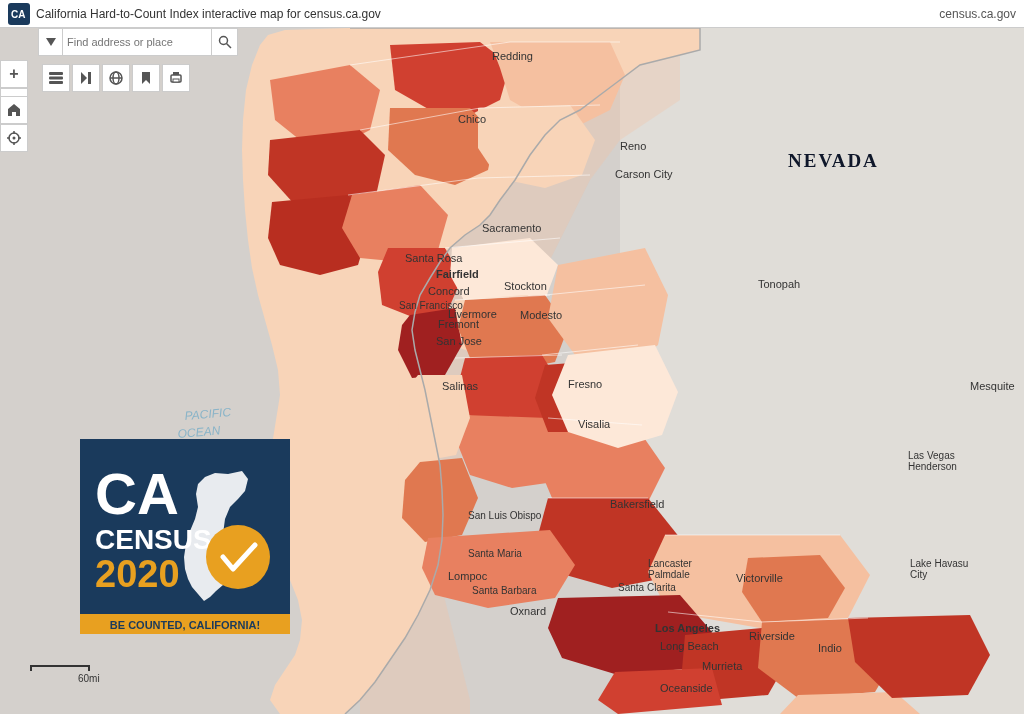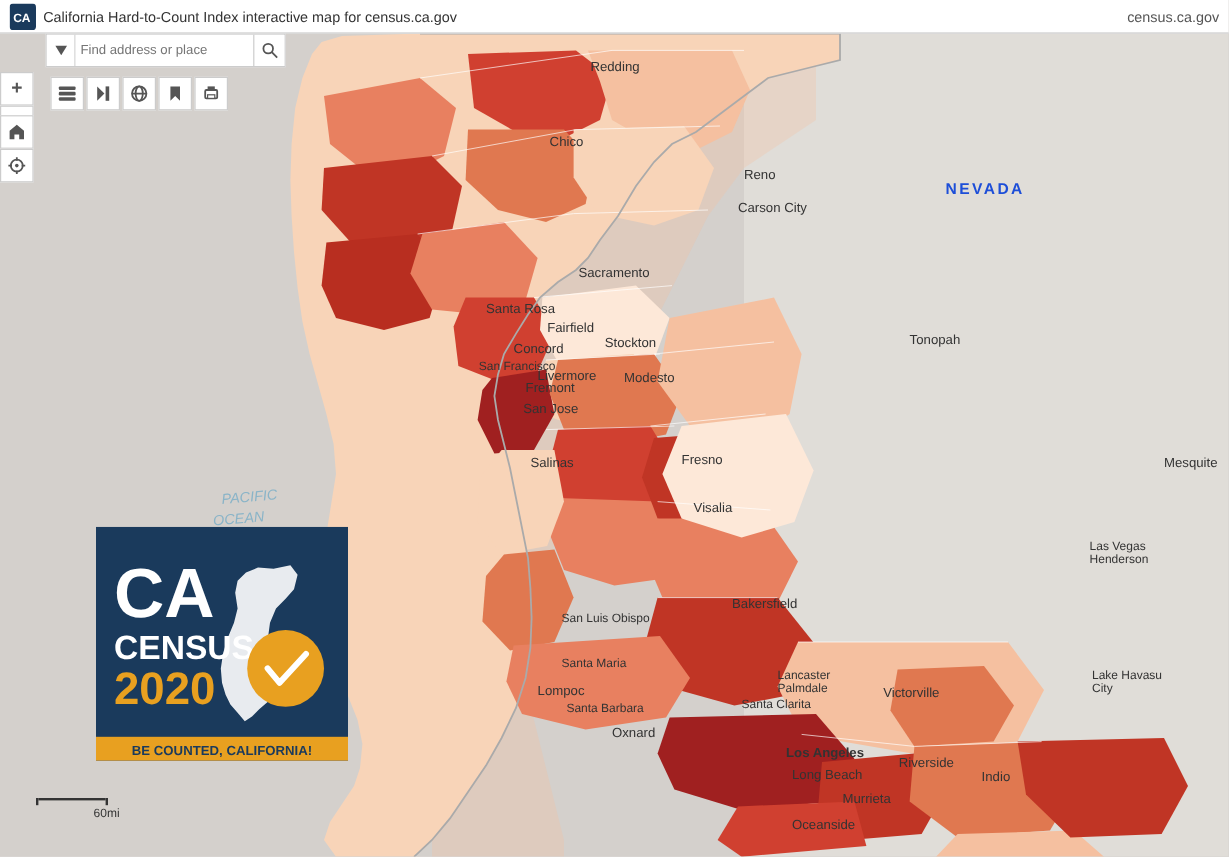--- a/index.html
+++ b/index.html
@@ -423,21 +423,21 @@
       <line x1="12" y1="8" x2="15" y2="8" stroke="#555" stroke-width="1.5"></line>
     </svg>
   </div>
 
   <div class="city-label" style="left:492px; top:50px;">Redding</div>
   <div class="city-label" style="left:458px; top:113px;">Chico</div>
   <div class="city-label" style="left:620px; top:140px;">Reno</div>
   <div class="city-label" style="left:615px; top:168px;">Carson City</div>
   <div class="city-label" style="left:482px; top:222px;">Sacramento</div>
   <div class="city-label" style="left:405px; top:252px;">Santa Rosa</div>
-  <div class="city-label" style="left:456px; top:268px;">Fairfield</div>
+  <div class="city-label" style="left:436px; top:268px;font-weight:bold;">Fairfield</div>
   <div class="city-label" style="left:428px; top:285px;">Concord</div>
   <div class="city-label" style="left:504px; top:280px;">Stockton</div>
   <div class="city-label" style="left:399px; top:300px; font-size:10px;">San Francisco</div>
   <div class="city-label" style="left:448px; top:308px;">Livermore</div>
   <div class="city-label" style="left:504px; top:297px; margin-top:12px;padding-left:16px;">Modesto</div>
   <div class="city-label" style="left:438px; top:318px;">Fremont</div>
   <div class="city-label" style="left:436px; top:335px;">San Jose</div>
   <div class="city-label" style="left:758px; top:278px;">Tonopah</div>
   <div class="city-label" style="left:442px; top:380px;">Salinas</div>
   <div class="city-label" style="left:568px; top:378px;">Fresno</div>
@@ -454,21 +454,21 @@
   <div class="city-label" style="left:655px; top:622px; font-weight:bold;">Los Angeles</div>
   <div class="city-label" style="left:660px; top:640px;">Long Beach</div>
   <div class="city-label" style="left:720px; top:630px;margin-left:29px;">Riverside</div>
   <div class="city-label" style="left:702px; top:660px;">Murrieta</div>
   <div class="city-label" style="left:660px; top:682px;">Oceanside</div>
   <div class="city-label" style="left:818px; top:642px;">Indio</div>
   <div class="city-label" style="left:910px; top:558px; font-size:10px;">Lake Havasu<br>City</div>
   <div class="city-label" style="left:970px; top:380px;">Mesquite</div>
   <div class="city-label" style="left:908px; top:450px; font-size:10px;">Las Vegas<br>Henderson</div>
 
-  <div class="state-label" style="left:788px; top:150px; color:#1d4ed8; font-size:13px; letter-spacing:2px;">NEVADA</div>
+  <div class="state-label" style="left:788px; top:150px; color:#0f172a; font-size:19px; letter-spacing:2px;font-family:Liberation Serif, serif;">NEVADA</div>
 
   <div id="census-logo">
     <svg width="210" height="195" viewBox="0 0 210 195" xmlns="http://www.w3.org/2000/svg">
 
       <rect width="210" height="195" fill="#1a3a5c"></rect>
 
       <rect x="0" y="175" width="210" height="20" fill="#e8a020"></rect>
 
       <text x="15" y="75" font-size="58" font-weight="bold" fill="white" font-family="Arial">CA</text>
 

